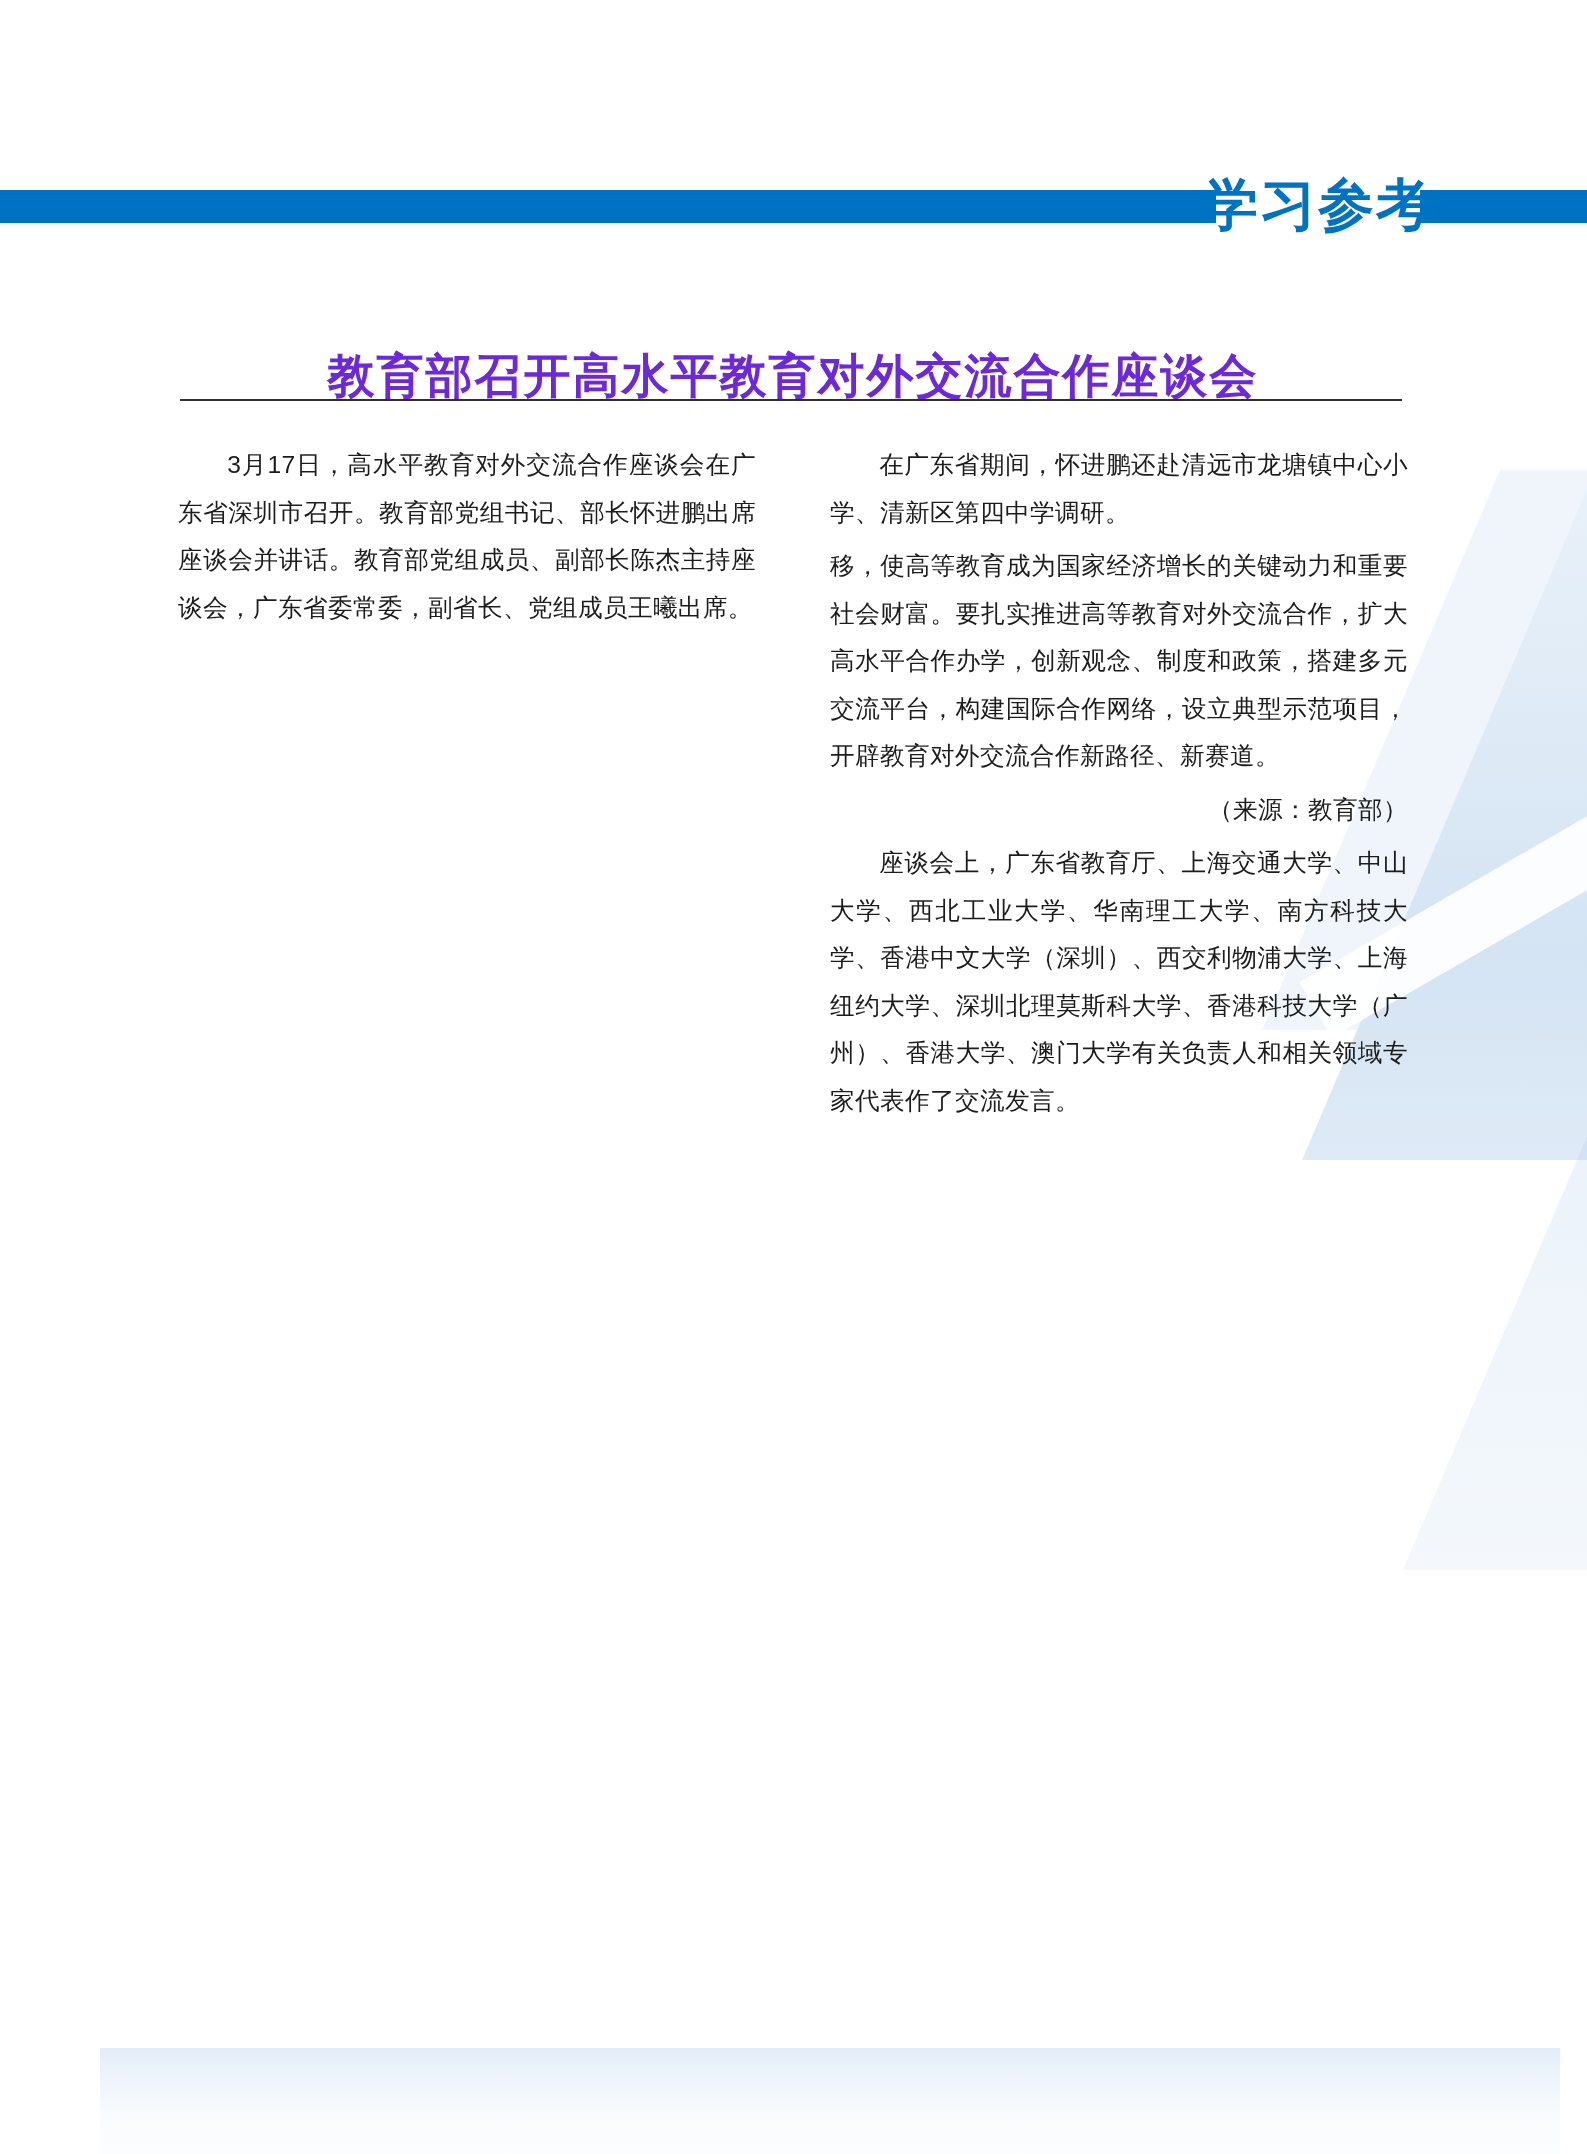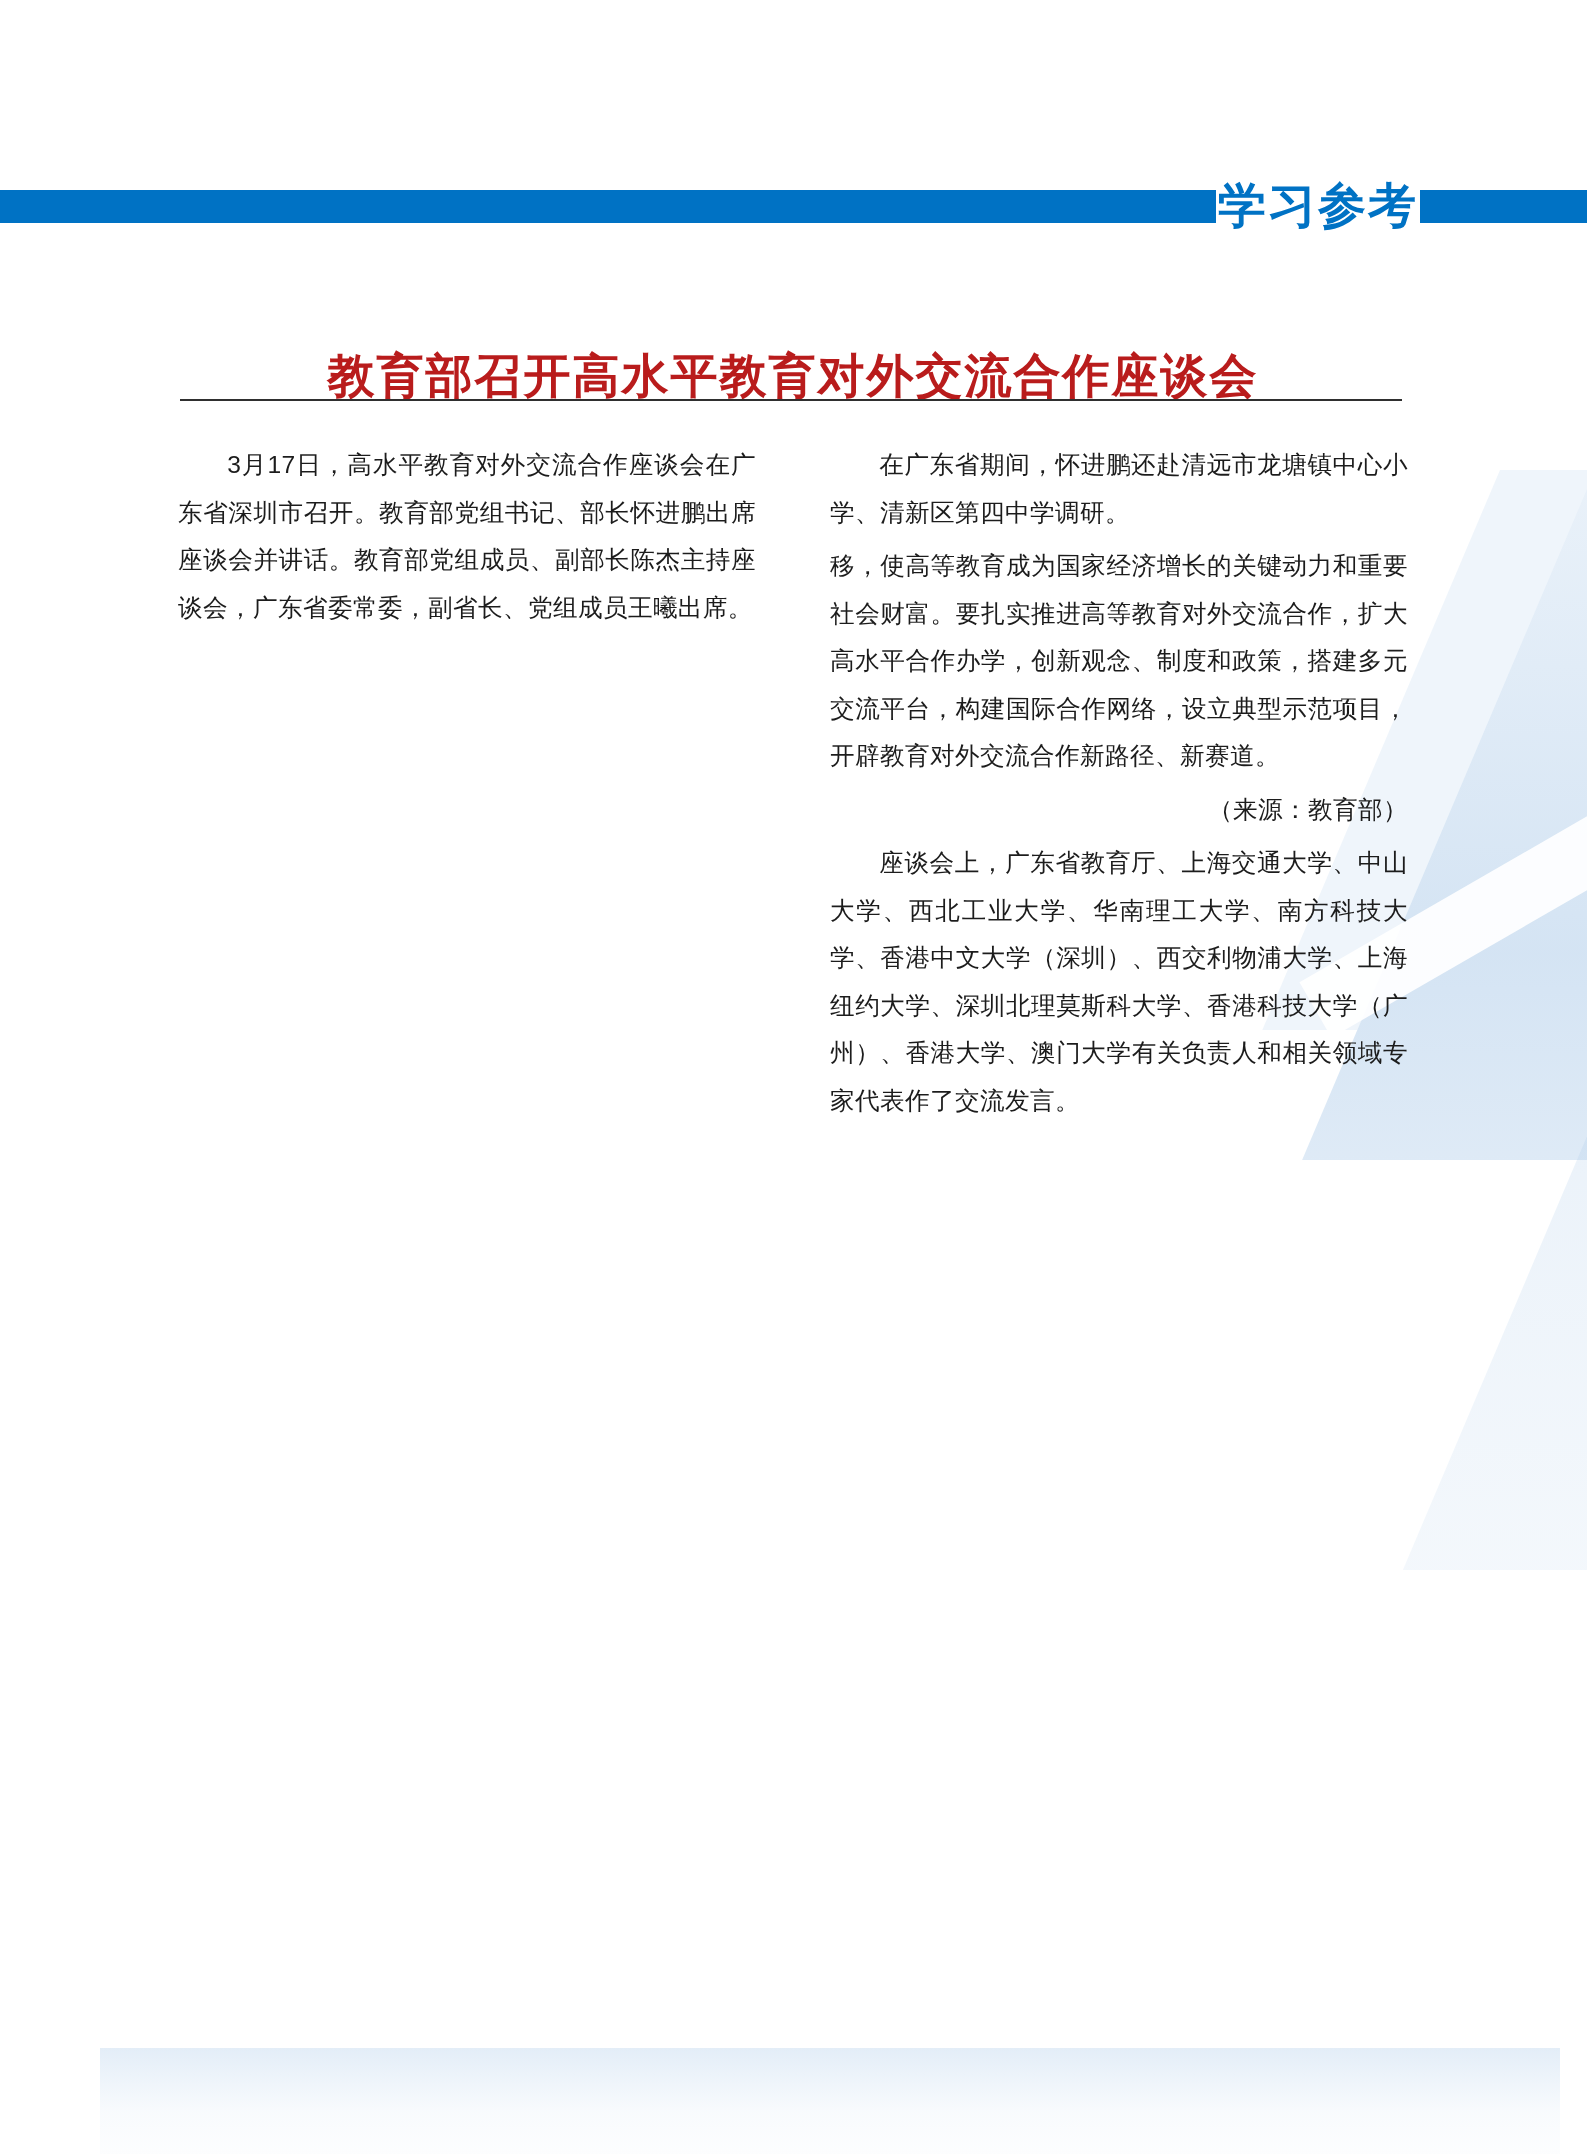--- a/index.html
+++ b/index.html
@@ -38,31 +38,31 @@
     background:linear-gradient(180deg, rgba(173,203,233,0.34) 0%, rgba(190,214,238,0.10) 60%, rgba(190,214,238,0.04) 100%);
   }
 
   
   .hdr-bar { position:absolute; top:190px; height:33px; background:#0072c4; }
   .hdr-bar-main  { left:0; width:1216px; }
   .hdr-bar-right { left:1420px; width:167px; }
   .hdr-tag {
     position:absolute; left:1216px; top:184px; width:204px; height:44px;
     display:flex; align-items:center; justify-content:center;
-    color:#0072c4; font-size:48px; font-weight:bold; letter-spacing:2px;
+    color:#0072c4; font-size:56px; font-weight:bold; letter-spacing:2px;
     white-space:nowrap;
   }
 
   
   .article-title {
     position:absolute; left:178px; top:314px; width:1230px;
     text-align:center;
     font-family:"Liberation Serif", serif;
     font-size:47px; font-weight:bold; letter-spacing:2px;
-    color:#b91c1c; white-space:nowrap;
+    color:#6d28d9; white-space:nowrap;
   }
   .title-rule {
     position:absolute; left:180px; top:399px; width:1222px; height:2px;
     background:#2f2f2f;
   }
 
   
   .columns {
     position:absolute; left:178px; top:441px; width:1230px;
     display:flex; gap:74px;

